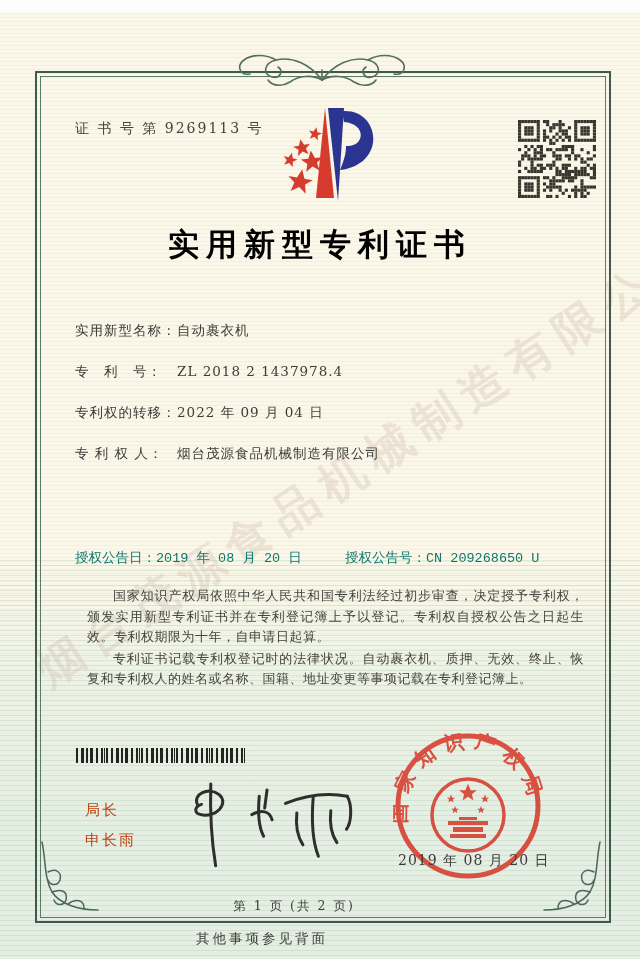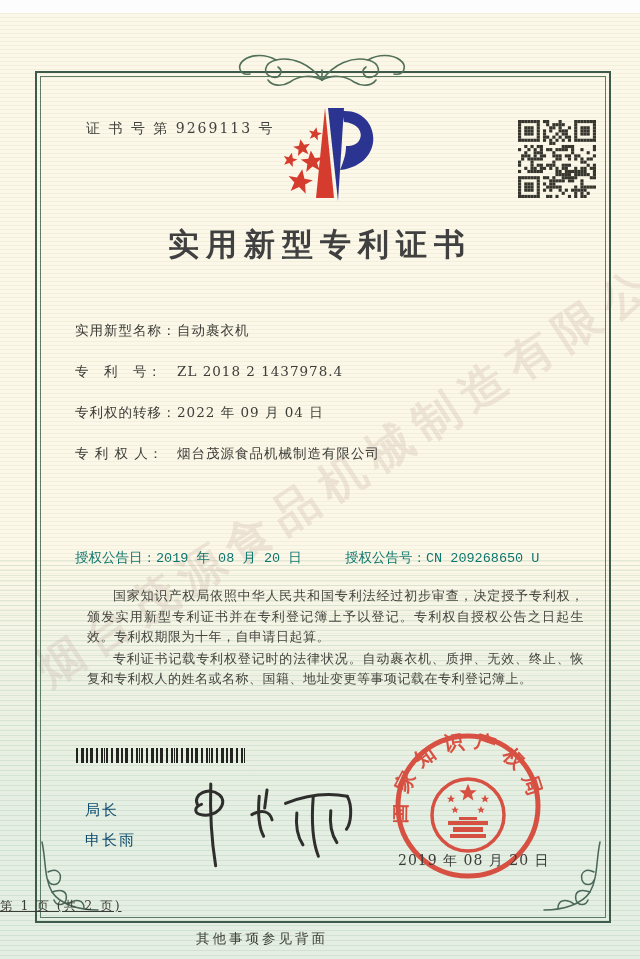--- a/index.html
+++ b/index.html
@@ -12,43 +12,43 @@
            repeating-linear-gradient(180deg, rgba(226,216,178,.28) 0 1px, rgba(0,0,0,0) 1px 4px),
            #fbf8e9;}
   .green-zone{position:absolute;left:0;top:560px;width:640px;height:399px;
          background:
            repeating-linear-gradient(180deg, rgba(168,198,170,.30) 0 1px, rgba(0,0,0,0) 1px 5px),
            linear-gradient(180deg, rgba(228,238,226,0) 0%, rgba(228,238,226,.55) 30%, #e4eee2 65%);}
   .frame{position:absolute;left:35px;top:71px;width:572px;height:848px;
          border:2px solid #3d5a4c;}
   .frame-inner{position:absolute;left:3px;top:3px;right:3px;bottom:3px;border:1px solid #5c7a64;}
   .abs{position:absolute;}
-  .certno{left:86px;top:120px;font-size:14px;letter-spacing:2px;color:#42423e;}
+  .certno{left:75px;top:120px;font-size:14px;letter-spacing:2px;color:#42423e;}
   .title{left:0;top:224px;width:640px;text-align:center;font-size:31px;font-weight:bold;
-         letter-spacing:7px;color:#404040;}
+         letter-spacing:7px;color:#000000;}
   .fields{left:75px;top:310px;width:500px;font-size:13.5px;line-height:41px;color:#3c3c38;}
   .frow{white-space:nowrap;}
   .flabel{display:inline-block;width:102px;letter-spacing:1px;vertical-align:top;}
   .fvalue{letter-spacing:1px;}
   .grantrow{left:75px;top:549px;width:500px;font-size:13.5px;color:#0f766e;white-space:nowrap;font-family:Liberation Mono, monospace;}
   .grant-no{position:absolute;left:270px;top:0;white-space:nowrap;}
   .paras{left:75px;top:586px;width:497px;font-size:13px;line-height:20.5px;
          text-align:justify;color:#45453f;letter-spacing:.5px;margin-left:12px;}
   .paras p{margin:0 0 1px 0;text-indent:2em;}
   .barcode{left:76px;top:748px;width:170px;height:15px;
         background:
           repeating-linear-gradient(90deg,#23231f 0 2px,rgba(0,0,0,0) 2px 5px),
           repeating-linear-gradient(90deg,#23231f 0 1px,rgba(0,0,0,0) 1px 7px);}
-  .director{left:85px;top:795px;font-size:15px;line-height:30px;color:#0c4a6e;
+  .director{left:85px;top:795px;font-size:15px;line-height:30px;color:#c2410c;
             font-family:Liberation Sans, sans-serif;letter-spacing:2px;}
   .signature{left:178px;top:768px;}
   .seal{left:393px;top:731px;}
   .seal-date{left:398px;top:852px;width:150px;text-align:center;font-size:14px;color:#3b3b39;
              letter-spacing:1px;white-space:nowrap;}
-  .pageinfo{left:0;top:898px;width:588px;font-size:12.5px;color:#3c3c38;letter-spacing:2px;text-decoration:underline;}
+  .pageinfo{left:0;top:898px;width:588px;text-align:center;font-size:12.5px;color:#3c3c38;letter-spacing:2px;}
   .backnote{left:0;top:930px;width:524px;text-align:center;font-size:13.5px;color:#3c3c38;letter-spacing:3px;}
   .watermark{left:-60px;top:430px;width:860px;text-align:center;font-size:46px;font-weight:bold;
              letter-spacing:10px;color:rgba(185,150,140,.20);transform:rotate(-33deg);
              transform-origin:center;pointer-events:none;white-space:nowrap;}
   .logo{left:268px;top:102px;}
   .qr{left:518px;top:120px;width:78px;height:78px;}
   .qr svg{display:block;}
   .ornament-top{left:222px;top:46px;}
   .corner{position:absolute;}
 </style>

